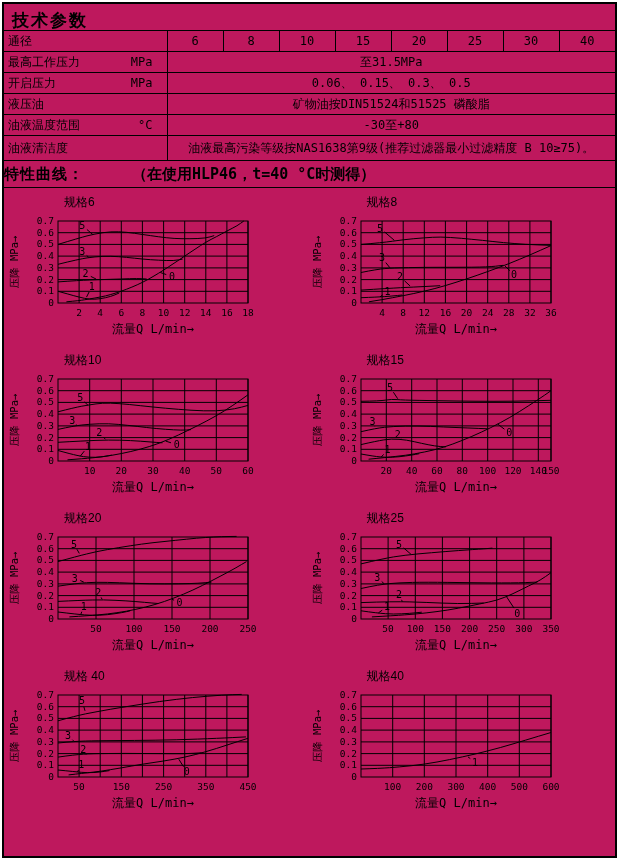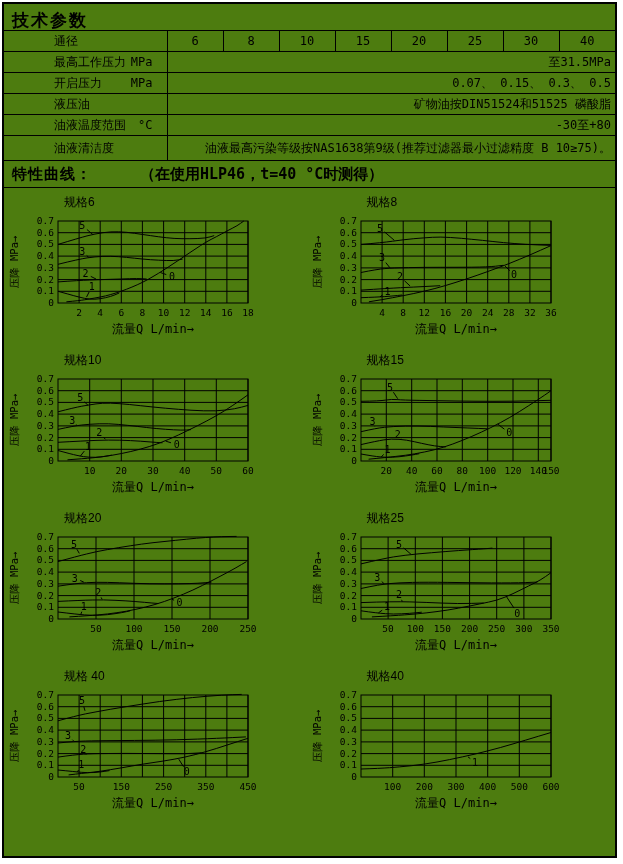--- a/index.html
+++ b/index.html
@@ -1,29 +1,29 @@
 <!DOCTYPE html>
 <html><head>
 <meta charset="utf-8">
 <style>
   html,body{margin:0;padding:0;background:#fff;}
   body{width:623px;height:864px;position:relative;font-family:"Liberation Sans",sans-serif;color:#000;}
-  .page{position:absolute;left:2px;top:2px;width:615px;height:856px;border:2px solid #000;background:#4d7c0f;box-sizing:border-box;}
+  .page{position:absolute;left:2px;top:2px;width:615px;height:856px;border:2px solid #000;background:#be185d;box-sizing:border-box;}
   .doc-title{height:27px;border-bottom:1px solid #000;font-size:17px;font-weight:bold;padding:5px 0 0 8px;box-sizing:border-box;letter-spacing:2px;}
   table.params{border-collapse:collapse;width:100%;table-layout:fixed;}
   table.params td{border:1px solid #000;border-left:none;font-size:12px;padding:0 4px;height:20px;overflow:hidden;white-space:nowrap;}
   table.params tr td:last-child{border-right:none;}
   table.params tr:first-child td{border-top:none;}
   td.lbl{display:table-cell;}
-  .lblwrap{display:flex;justify-content:space-between;align-items:center;margin-left:46px;}
+  .lblwrap{display:flex;justify-content:space-between;align-items:center;}
   .lblwrap .u{padding-right:10px;font-family:"DejaVu Sans Mono",monospace;font-size:12px;}
   td.v{text-align:center;font-family:"DejaVu Sans Mono",monospace;}
-  td.vm{text-align:right;padding-left:7px;font-family:"DejaVu Sans Mono",monospace;}
+  td.vm{text-align:center;padding-left:7px;font-family:"DejaVu Sans Mono",monospace;}
   tr.tall td{height:24px;}
-  .section-row{height:27px;border-bottom:1px solid #000;display:flex;align-items:center;box-sizing:border-box;padding-left:8px;}
+  .section-row{height:27px;border-bottom:1px solid #000;display:flex;align-items:center;box-sizing:border-box;}
   .sec-h{font-size:15px;font-weight:bold;letter-spacing:1px;}
   .sec-n{font-size:15px;font-weight:bold;margin-left:48px;font-family:"DejaVu Sans Mono",monospace;}
   .charts{display:grid;grid-template-columns:1fr 1fr;padding:4px 2px 0 4px;}
   .chart{height:158px;}
   .chart-title{font-size:12px;margin:2px 0 0 56px;height:15px;}
   svg.chart-svg{display:block;}
   svg text{font-family:"DejaVu Sans Mono",monospace;fill:#000;}
 </style>
 </head>
 <body>
@@ -69,21 +69,21 @@
           </td>
       <td class="vm" colspan="8">至31.5MPa</td>
     </tr>
     <tr>
       <td class="lbl">
             <span class="lblwrap">
               <span class="l">开启压力</span>
               <span class="u">MPa</span>
             </span>
           </td>
-      <td class="vm" colspan="8">0.07、 0.15、 0.3、 0.5</td>
+      <td class="vm" colspan="8">0.06、 0.15、 0.3、 0.5</td>
     </tr>
     <tr>
       <td class="lbl">
             <span class="lblwrap">
               <span class="l">液压油</span>
               <span class="u"></span>
             </span>
           </td>
       <td class="vm" colspan="8">矿物油按DIN51524和51525  磷酸脂</td>
     </tr>

